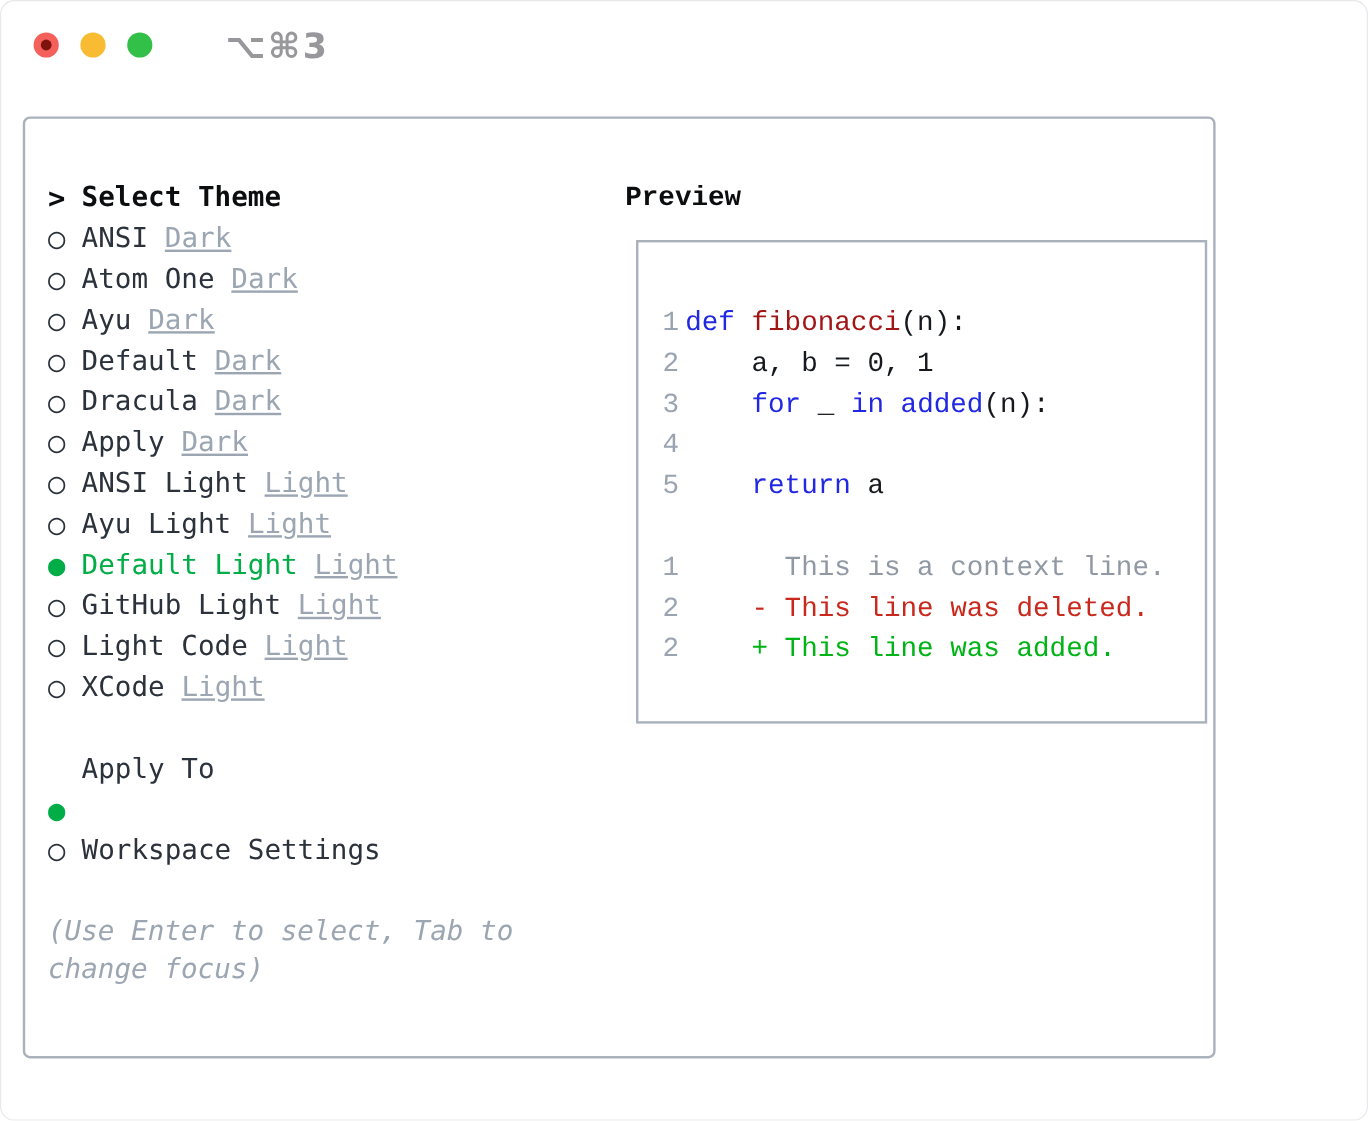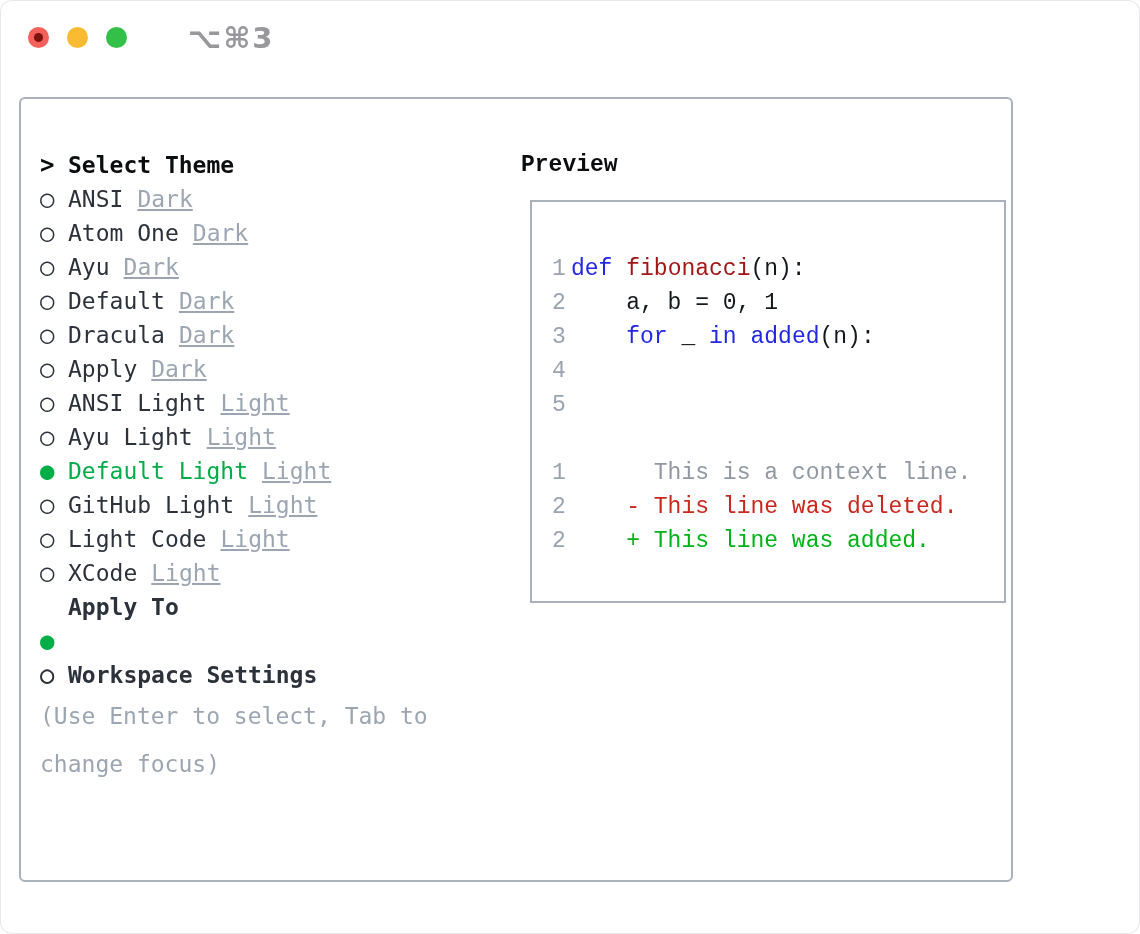--- a/index.html
+++ b/index.html
@@ -28,22 +28,22 @@
   .panel{position:absolute;left:19px;top:97px;width:994px;height:785px;
     border:2px solid var(--border_gray);border-radius:6px;
     display:flex;padding:49px 0 0 19px;font-size:23px;line-height:34px;}
   .left-col{width:462px;flex:none;}
   .right-col{flex:1;padding-left:19px;font-family:Liberation Mono, monospace;}
   .row{height:34px;display:flex;align-items:center;white-space:pre;color:var(--item_text);}
   .row.heading{font-weight:bold;color:var(--heading);}
   .prefix{display:inline-block;width:28px;flex:none;font-size:24px;}
   .row .variant{margin-left:14px;color:var(--muted);text-decoration:underline;}
   .row.selected .prefix,.row.selected .iname{color:var(--accent_green);}
-  .group-apply{font-weight:bold;}
-  .hint{width:424px;color:var(--muted);line-height:48px;white-space:normal;}
+  .group-apply{margin-top:34px;}
+  .hint{margin-top:34px;width:424px;color:var(--muted);line-height:32px;white-space:normal;font-style:italic;}
   
   .preview-box{margin-left:9px;margin-top:18px;width:476px;height:403px;
     border:2px solid var(--border_gray);padding:50px 0 0 20px;overflow:hidden;}
   .crow{height:34px;display:flex;align-items:center;}
   .lnum{display:inline-block;width:15px;flex:none;text-align:left;margin-right:4px;color:var(--line_num);}
   .ccontent{white-space:pre;color:var(--code_plain);}
   .kw{color:var(--kw_blue);} .fn{color:var(--fn_red);} .plain{color:var(--code_plain);}
   .diff-context{color:var(--context_gray);} .diff-deleted{color:var(--diff_del);}
   .diff-added{color:var(--diff_add);}
 </style>
@@ -110,20 +110,21 @@
             </div>
             <div class="crow">
               <span class="lnum">3</span>
               <span class="ccontent"><span class="plain">    </span><span class="kw">for</span><span class="plain"> _ </span><span class="kw">in</span><span class="plain"> </span><span class="kw">added</span><span class="plain">(n):</span></span>
             </div>
             <div class="crow">
               <span class="lnum">4</span>
             </div>
             <div class="crow">
               <span class="lnum">5</span>
+              <span class="ccontent"><span class="plain">    </span><span class="kw">return</span><span class="plain"> a</span></span>
             </div>
             <div class="crow">&nbsp;</div>
             <div class="crow">
               <span class="lnum">1</span>
               <span class="ccontent diff-context">      This is a context line.</span>
             </div>
             <div class="crow">
               <span class="lnum">2</span>
               <span class="ccontent diff-deleted">    - This line was deleted.</span>
             </div>

